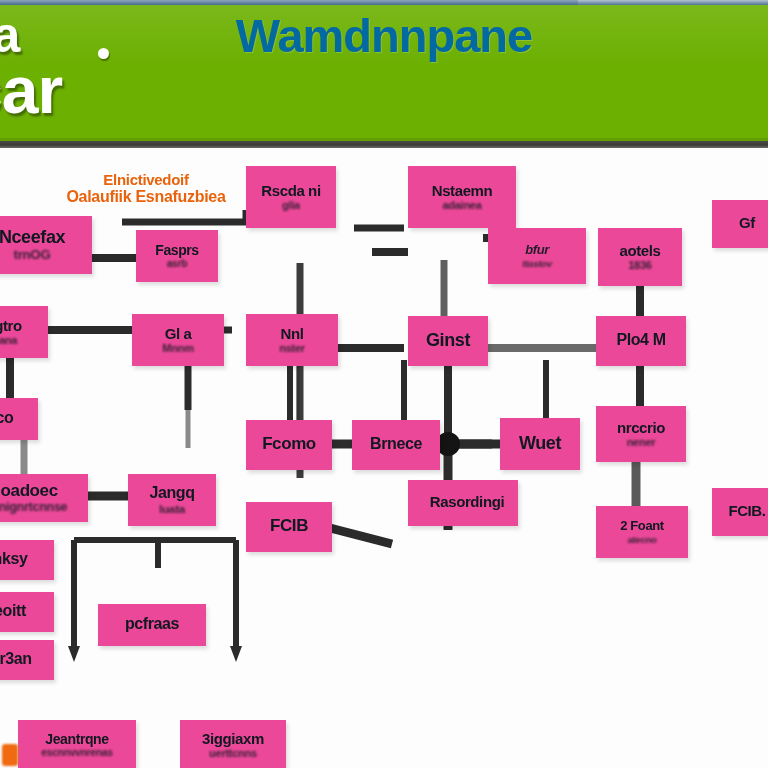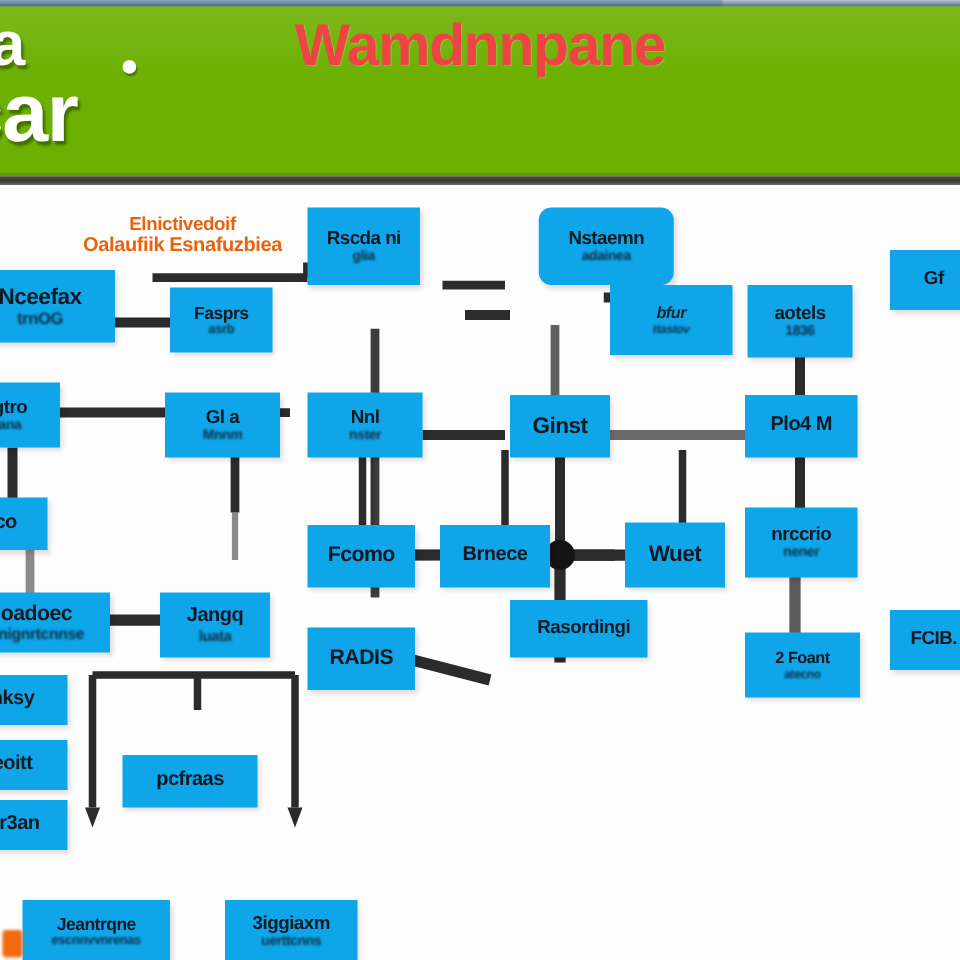--- a/index.html
+++ b/index.html
@@ -50,21 +50,21 @@
   .wordmark .w1{display:block;font-size:50px;padding-left:8px;}
   .wordmark .w2{display:block;font-size:66px;}
   .wordmark-dot{
     position:absolute;left:98px;top:48px;width:11px;height:11px;border-radius:50%;
     background:#ffffff;box-shadow:1px 2px 1px rgba(0,0,0,.35);
   }
 
   
   .banner-title{
     position:absolute;left:0;top:8px;width:768px;text-align:center;
-    color:#ef4444;font-size:47px;font-weight:bold;letter-spacing:-1px;
+    color:#0369a1;font-size:47px;font-weight:bold;letter-spacing:-1px;
     text-shadow:1px 1px 0 rgba(255,255,255,.18);
   }
 
   
   .banner-tagline{
     position:absolute;right:72px;top:92px;
     color:#ffffff;font-size:30px;font-style:italic;font-weight:bold;
     letter-spacing:.5px;
     text-shadow:2px 3px 2px rgba(0,0,0,.42);
     margin-top:48px;
@@ -73,21 +73,21 @@
   
   .canvas{
     position:absolute;left:0;top:148px;width:768px;height:620px;
     background:#fdfdfd;overflow:hidden;
   }
   .edges{position:absolute;left:0;top:0;width:768px;height:620px;}
 
   
   .node{
     position:absolute;
-    background:#0ea5e9;
+    background:#ec4899;
     box-sizing:border-box;
     display:flex;flex-direction:column;
     align-items:center;justify-content:center;
     text-align:center;
     color:#101820;
     font-weight:bold;
     line-height:1.02;
     padding:2px 4px;
     box-shadow:2px 3px 4px rgba(0,0,0,.13);
     overflow:hidden;
@@ -214,21 +214,21 @@
     <div class="node" style="left:136px;top:82px;width:82px;height:52px;font-size:14px;">
       <span class="l1">Fasprs</span>
       <span class="l2">asrb</span>
     </div>
 
     <div class="node" style="left:246px;top:18px;width:90px;height:62px;font-size:15px;">
       <span class="l1">Rscda ni</span>
       <span class="l2">glia</span>
     </div>
 
-    <div class="node" style="left:431px;top:18px;width:108px;height:62px;font-size:15px;border-radius:10px;">
+    <div class="node" style="left:408px;top:18px;width:108px;height:62px;font-size:15px;">
       <span class="l1">Nstaemn</span>
       <span class="l2">adainea</span>
     </div>
 
     <div class="node" style="left:712px;top:52px;width:70px;height:48px;font-size:15px;">
       <span class="l1">Gf</span>
       <span class="l2"></span>
     </div>
 
     <div class="node faint" style="left:488px;top:80px;width:98px;height:56px;font-size:13px;font-style:italic;">
@@ -296,21 +296,21 @@
       <span class="l1">loadoec</span>
       <span class="l2">nrnignrtcnnse</span>
     </div>
 
     <div class="node" style="left:128px;top:326px;width:88px;height:52px;font-size:16px;">
       <span class="l1">Jangq</span>
       <span class="l2">luata</span>
     </div>
 
     <div class="node" style="left:246px;top:354px;width:86px;height:50px;font-size:17px;">
-      <span class="l1">RADIS</span>
+      <span class="l1">FCIB</span>
       <span class="l2"></span>
     </div>
 
     <div class="node" style="left:408px;top:332px;width:110px;height:46px;font-size:15px;padding-left:12px;">
       <span class="l1">Rasordingi</span>
       <span class="l2"></span>
     </div>
 
     <div class="node" style="left:596px;top:358px;width:92px;height:52px;font-size:13px;">
       <span class="l1">2 Foant</span>

